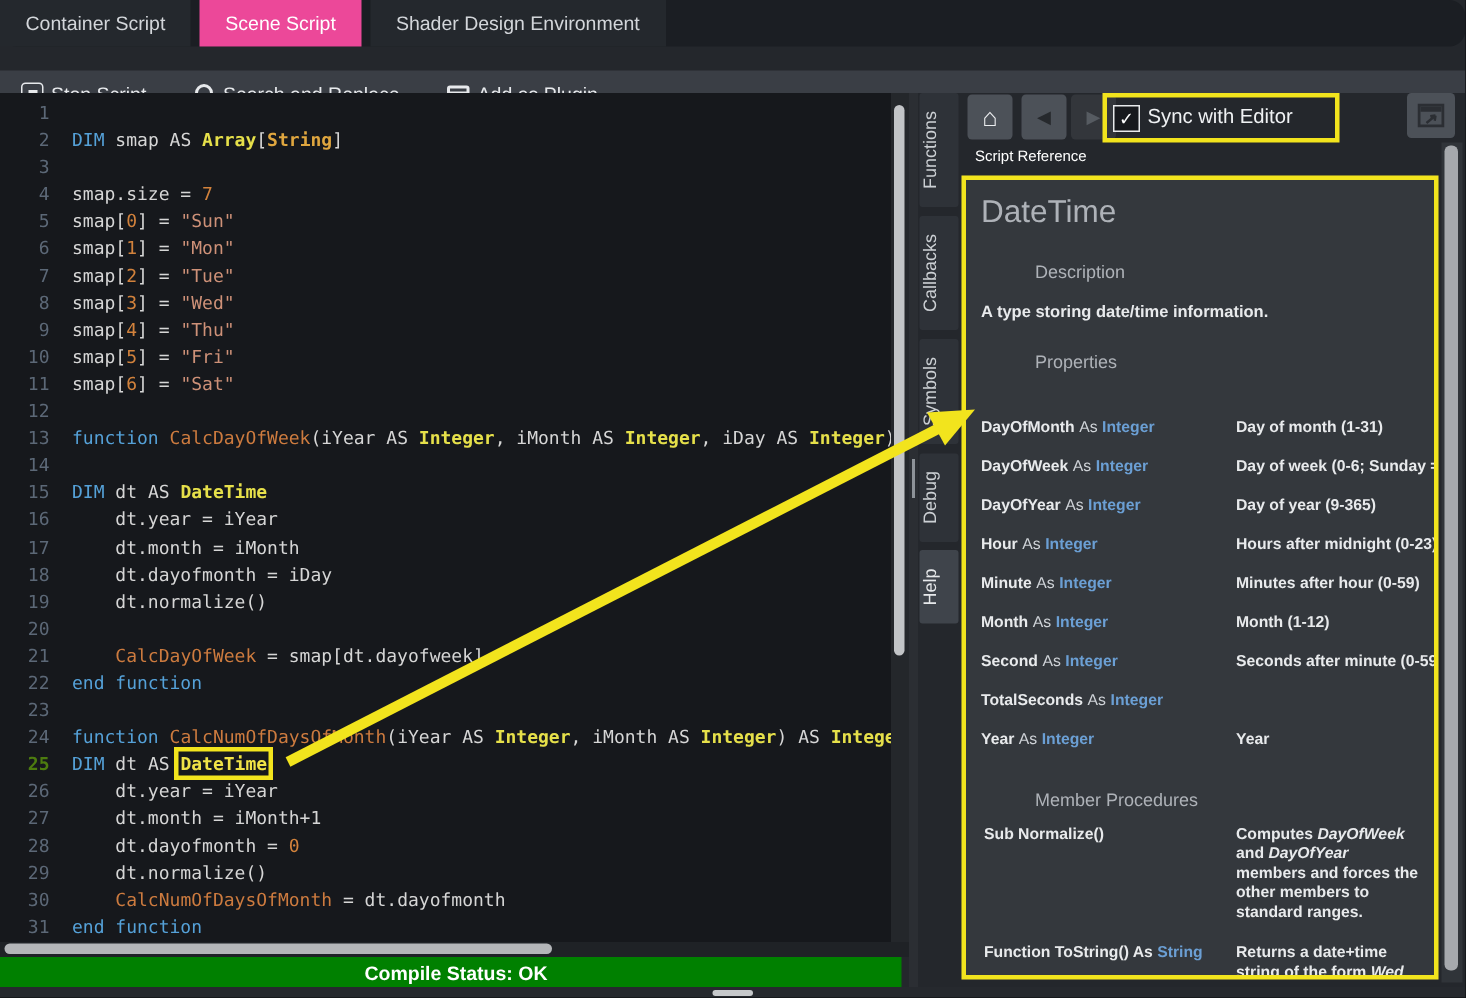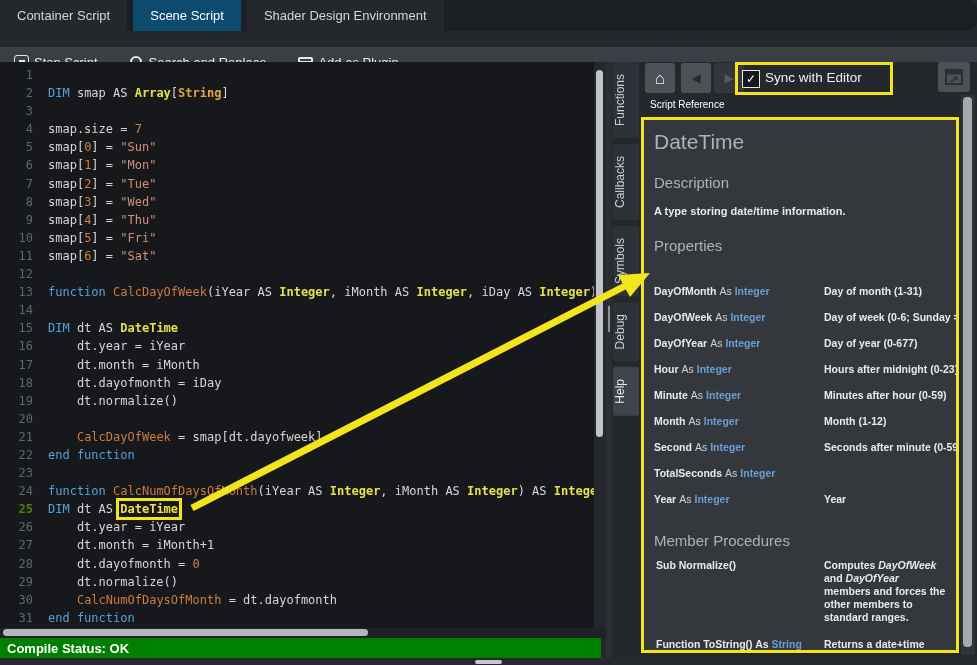--- a/index.html
+++ b/index.html
@@ -3,21 +3,21 @@
 <meta charset="utf-8">
 <style>
   html,body{margin:0;padding:0;background:#101215;}
   .app{position:relative;width:977px;height:665px;overflow:hidden;
        font-family:"Liberation Sans",sans-serif;background:#24272c;}
 
   
   .tabbar{position:absolute;left:0;top:0;width:977px;height:31px;background:#1b1e23;display:flex;border-radius:11px;}
   .tab{height:31px;display:flex;align-items:center;padding:0 17px;margin-right:6px;
        background:#24282d;color:#d3d6da;font-size:13px;cursor:default;}
-  .tab.active{background:#0c4a6e;color:#fff;}
+  .tab.active{background:#ec4899;color:#fff;}
 
   
   .toolbar{position:absolute;left:0;top:47px;width:977px;height:31px;background:#3a3e45;
            display:flex;align-items:center;color:#e7e9ec;font-size:13px;}
   .tbitem{display:flex;align-items:center;gap:5px;margin-left:10px;padding:2px 4px;}
   .tbitem + .tbitem{margin-left:24px;}
   .stop-outer{width:13px;height:13px;border:1.5px solid #e7e9ec;border-radius:3px;
               display:flex;align-items:center;justify-content:center;}
   .stop-inner{width:6px;height:6px;background:#e7e9ec;}
   .mag{position:relative;width:14px;height:14px;}
@@ -43,21 +43,21 @@
   .tok-ts{color:#dfa63f;font-weight:bold;}
   .tok-f{color:#cd7b3f;}
   .tok-s{color:#ce9178;}
   .tok-n{color:#d2823c;}
   .tok-box{color:#f0e347;font-weight:bold;outline:3px solid #f2e41d;outline-offset:1px;}
   .vscroll{position:absolute;right:0;top:0;width:12px;height:566px;background:#24272b;}
   .vthumb{position:absolute;left:2px;top:8px;width:7px;height:367px;background:#c2c4c7;border-radius:4px;}
   .hscroll{position:relative;width:606px;height:10px;background:#1f2226;}
   .hthumb{position:absolute;left:3px;top:1px;width:365px;height:7px;background:#b4b6b9;border-radius:4px;}
   .statusbar{width:601px;height:20px;background:#008000;color:#fff;font-size:13px;font-weight:bold;
-             display:flex;align-items:center;padding-left:7px;box-sizing:border-box;}
+             display:flex;align-items:center;padding-left:7px;box-sizing:border-box;justify-content:center;}
   .bottomstrip{position:absolute;left:0;top:658px;width:977px;height:7px;background:#26292e;}
   .bthumb{position:absolute;left:475px;top:660px;width:27px;height:4px;background:#c6c8ca;border-radius:2px;}
 
   
   .splitter{position:absolute;left:606px;top:62px;width:6px;height:596px;background:#2b2e33;}
   .split-handle{position:absolute;left:2px;top:244px;width:2px;height:26px;background:#8d9298;}
 
   
   .panel{position:absolute;left:612px;top:62px;width:365px;height:596px;background:#24272c;}
   .side-strip{position:absolute;left:0;top:0;width:28px;}
@@ -77,21 +77,21 @@
             border:1px solid #e8eaec;display:flex;align-items:center;justify-content:center;
             color:#fff;font-size:12px;}
   .sync-label{position:absolute;left:153px;top:8px;color:#eff1f3;font-size:13.5px;}
   .popout{position:absolute;left:326px;top:0px;width:32px;height:30px;border-radius:3px;background:#4c5158;
           display:flex;align-items:center;justify-content:center;}
   .breadcrumb{position:absolute;left:38px;top:37px;color:#ffffff;font-size:10px;font-weight:normal;}
 
   .docbox{position:absolute;left:29px;top:55px;width:318px;height:536px;border:3px solid #f2e41d;
           background:#34383d;box-sizing:border-box;overflow:hidden;padding:6px 10px;color:#e8eaec;}
   .doc-title{color:#aeb2b8;font-size:21px;margin-top:4px;}
-  .doc-h2{color:#aeb2b8;font-size:15px;margin-top:20px;}
+  .doc-h2{color:#aeb2b8;font-size:12px;margin-top:20px;margin-left:36px;}
   .doc-body{font-size:11px;font-weight:bold;margin-top:14px;}
   .ptable{margin-top:24px;display:grid;grid-template-columns:170px 1fr;row-gap:0;}
   .ptable > div{height:26px;display:flex;align-items:center;font-size:10.5px;font-weight:bold;white-space:nowrap;}
   .pname{color:#e8eaec;}
   .pas{color:#cfd3d8;font-weight:normal;margin:0 3px;}
   .plink{color:#6b9fd4;}
   .mtable{margin-top:10px;display:grid;grid-template-columns:170px 1fr;row-gap:14px;
           font-size:10.5px;font-weight:bold;line-height:13px;}
   .msig{padding-left:2px;}
   .mdesc .it{font-style:italic;}
@@ -235,21 +235,21 @@
             <span class="pname">DayOfWeek</span>
             <span class="pas">As</span>
             <span class="plink">Integer</span>
           </div>
           <div>Day of week (0-6; Sunday = 0)</div>
           <div>
             <span class="pname">DayOfYear</span>
             <span class="pas">As</span>
             <span class="plink">Integer</span>
           </div>
-          <div>Day of year (0-677)</div>
+          <div>Day of year (9-365)</div>
           <div>
             <span class="pname">Hour</span>
             <span class="pas">As</span>
             <span class="plink">Integer</span>
           </div>
           <div>Hours after midnight (0-23)</div>
           <div>
             <span class="pname">Minute</span>
             <span class="pas">As</span>
             <span class="plink">Integer</span>

